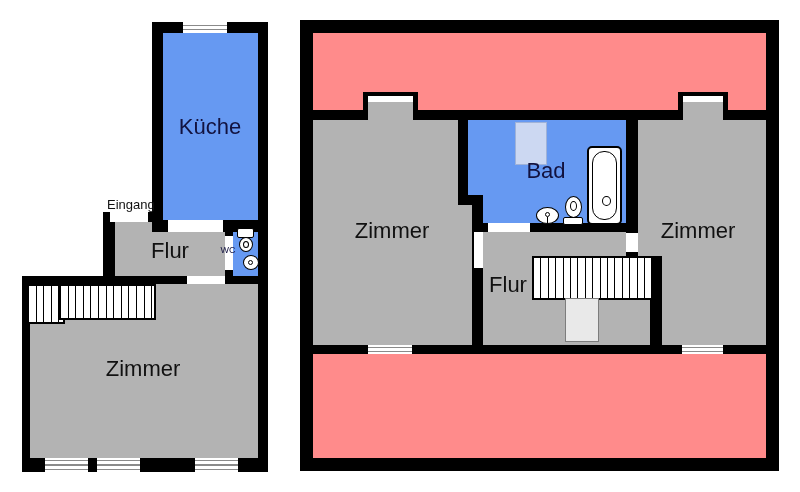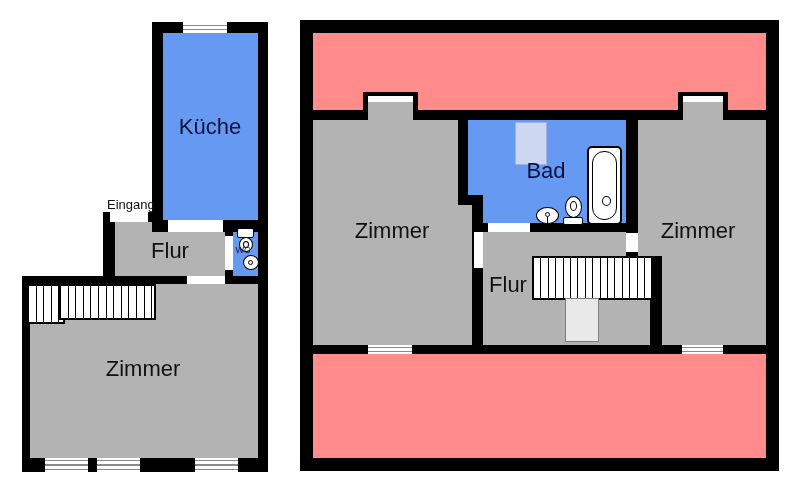--- a/index.html
+++ b/index.html
@@ -70,21 +70,21 @@
     <div class="abs oval" style="left:239px;top:237px;width:14px;height:15px">
       <div class="abs oval" style="left:3px;top:3px;width:6px;height:7px;border-width:1px"></div>
     </div>
     <div class="abs oval" style="left:243px;top:255px;width:16px;height:15px">
       <div class="abs oval" style="left:4px;top:4px;width:5px;height:5px;border-width:1px"></div>
     </div>
 
     <div class="room-label on-blue" style="left:210px;top:127px">Küche</div>
     <div class="small-label" style="left:107px;top:198px">Eingang</div>
     <div class="room-label" style="left:170px;top:251px">Flur</div>
-    <div class="tiny-label" style="left:243px;top:250px">WC</div>
+    <div class="tiny-label" style="left:228px;top:250px">WC</div>
     <div class="room-label" style="left:143px;top:369px">Zimmer</div>
   </section>
 
   <section class="plan">
 
     <div class="abs wall" style="left:300px;top:20px;width:479px;height:13px"></div>
     <div class="abs wall" style="left:300px;top:458px;width:479px;height:13px"></div>
     <div class="abs wall" style="left:300px;top:20px;width:13px;height:451px"></div>
     <div class="abs wall" style="left:766px;top:20px;width:13px;height:451px"></div>
 

